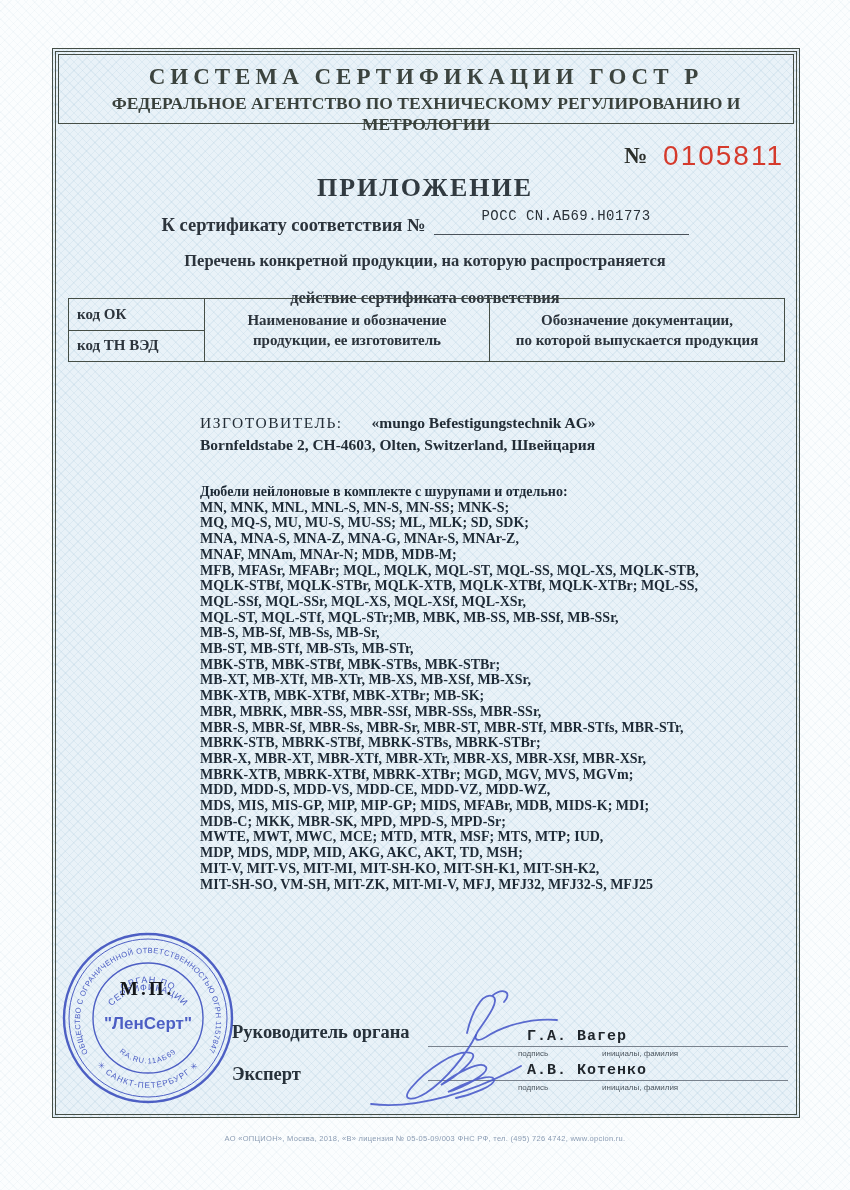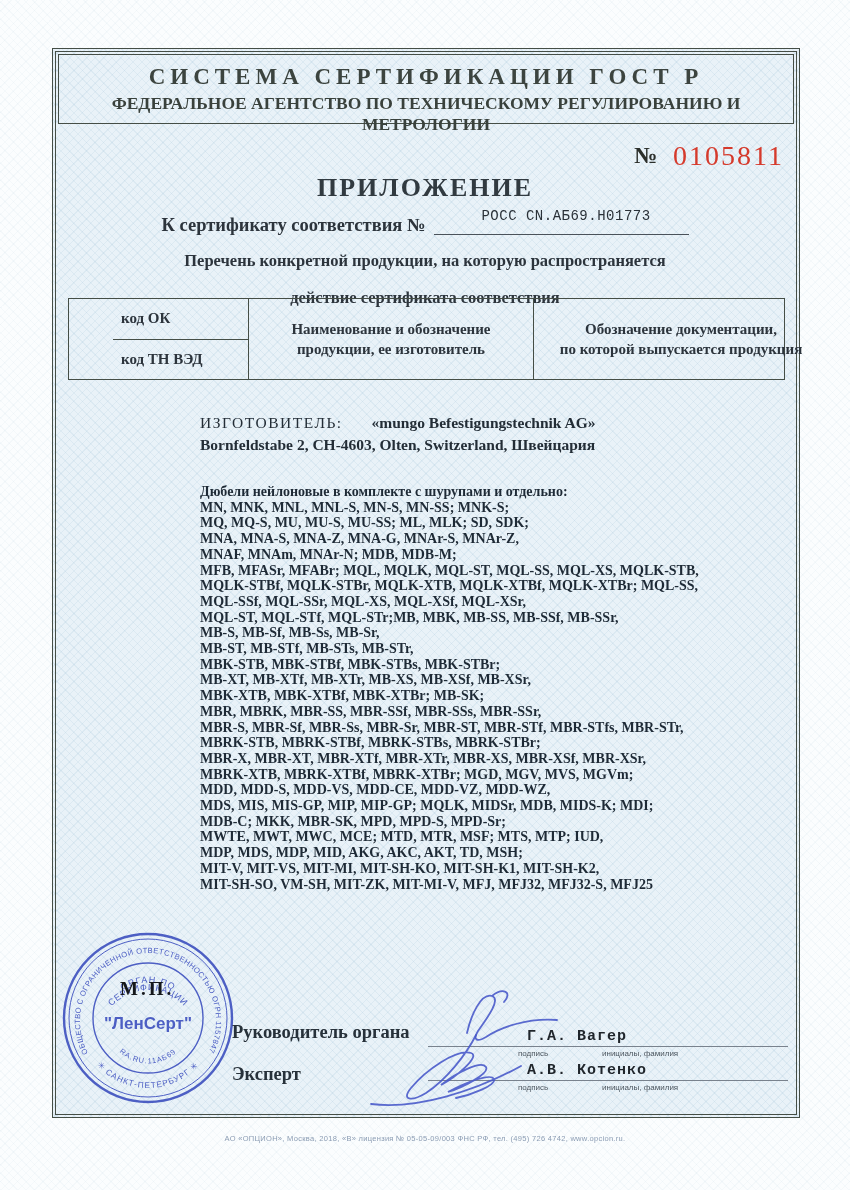--- a/index.html
+++ b/index.html
@@ -22,32 +22,32 @@
   }
   .abs{position:absolute;}
   .header-box{
     left:58px;top:54px;width:736px;height:70px;box-sizing:border-box;
     border:1px solid #454e46;text-align:center;
   }
   .hdr1{margin-top:9px;font-size:23px;font-weight:bold;letter-spacing:5px;color:#3c443f;}
   .hdr2{margin-top:3px;font-size:17.5px;font-weight:bold;letter-spacing:0px;color:#39413c;}
   .doc-number{top:140px;right:66px;white-space:nowrap;}
   .doc-number .nsign{font-size:23px;font-weight:bold;color:#2b2f2b;vertical-align:2px;}
-  .doc-number .nval{font-family:Liberation Serif, serif;font-size:28px;letter-spacing:2px;color:#d53a2c;margin-left:12px;}
+  .doc-number .nval{font-family:Liberation Sans, sans-serif;font-size:28px;letter-spacing:2px;color:#d53a2c;margin-left:12px;}
   .title{left:0;top:173px;width:850px;text-align:center;font-size:26px;font-weight:bold;letter-spacing:2px;color:#313a40;}
   .cert-line{left:0;top:212px;width:850px;text-align:center;font-size:18.5px;font-weight:bold;color:#2c343c;}
   .cert-underline{display:inline-block;width:255px;border-bottom:1.5px solid #4a525a;margin-left:8px;position:relative;height:22px;vertical-align:-4px;}
   .cert-val{position:absolute;left:10px;top:-4px;width:245px;text-align:center;
     font-family:"Liberation Mono","DejaVu Sans Mono",monospace;font-weight:normal;font-size:14px;letter-spacing:.5px;color:#2a3138;white-space:nowrap;}
   .subtitle{left:0;width:850px;text-align:center;font-size:16.5px;font-weight:bold;color:#2c343c;}
   .sub1{top:251px;} .sub2{top:261px;margin-top:27px;}
   .tbl{
-    left:68px;top:298px;width:717px;height:82px;box-sizing:border-box;
+    left:68px;top:298px;width:717px;height:64px;box-sizing:border-box;
     border:1.3px solid #454e46;display:grid;grid-template-columns:136px 285px 294px;
-    font-size:15px;font-weight:bold;color:#2c343c;padding-left:44px;
+    font-size:15px;font-weight:bold;color:#2c343c;
   }
   .tbl .c1{border-right:1px solid #454e46;display:flex;flex-direction:column;}
   .tbl .c1 >div{flex:1;display:flex;align-items:center;padding-left:8px;box-sizing:border-box;}
   .tbl .c1 .c1a{border-bottom:1px solid #454e46;}
   .tbl .c2{border-right:1px solid #454e46;}
   .tbl .c2,.tbl .c3{display:flex;flex-direction:column;justify-content:center;text-align:center;line-height:20px;}
   .manu{left:200px;top:412px;font-size:15.5px;color:#232d36;line-height:22px;}
   .manu .lbl{letter-spacing:1.5px;font-weight:normal;}
   .manu .nm{font-weight:bold;margin-left:25px;}
   .manu .addr{font-weight:bold;}
@@ -135,21 +135,21 @@
     <div>MB-ST, MB-STf, MB-STs,  MB-STr,</div>
     <div>MBK-STB, MBK-STBf, MBK-STBs, MBK-STBr;</div>
     <div>MB-XT, MB-XTf, MB-XTr, MB-XS, MB-XSf, MB-XSr,</div>
     <div>MBK-XTB, MBK-XTBf, MBK-XTBr; MB-SK;</div>
     <div>MBR, MBRK, MBR-SS, MBR-SSf, MBR-SSs, MBR-SSr,</div>
     <div>MBR-S, MBR-Sf, MBR-Ss, MBR-Sr, MBR-ST, MBR-STf, MBR-STfs, MBR-STr,</div>
     <div>MBRK-STB, MBRK-STBf, MBRK-STBs, MBRK-STBr;</div>
     <div>MBR-X, MBR-XT, MBR-XTf, MBR-XTr, MBR-XS,  MBR-XSf, MBR-XSr,</div>
     <div>MBRK-XTB, MBRK-XTBf, MBRK-XTBr; MGD, MGV, MVS, MGVm;</div>
     <div>MDD, MDD-S, MDD-VS, MDD-CE, MDD-VZ, MDD-WZ,</div>
-    <div>MDS, MIS, MIS-GP, MIP, MIP-GP; MQLK, MIDSr, MDB, MIDS-K; MDI;</div>
+    <div>MDS, MIS, MIS-GP, MIP, MIP-GP; MIDS, MFABr, MDB, MIDS-K; MDI;</div>
     <div>MDB-C; MKK, MBR-SK, MPD, MPD-S, MPD-Sr;</div>
     <div>MWTE, MWT, MWC, MCE; MTD, MTR, MSF; MTS, MTP; IUD,</div>
     <div>MDP, MDS, MDP, MID, AKG, AKC, AKT, TD, MSH;</div>
     <div>MIT-V,  MIT-VS, MIT-MI, MIT-SH-KO, MIT-SH-K1, MIT-SH-K2,</div>
     <div>MIT-SH-SO, VM-SH, MIT-ZK, MIT-MI-V, MFJ,  MFJ32, MFJ32-S, MFJ25</div>
   </div>
 
   <svg class="stamp abs" width="180" height="180" viewBox="0 0 180 180">
     <defs>
       <path id="arcOuter" d="M 30 125 A 68 68 0 1 1 150 125"></path>

